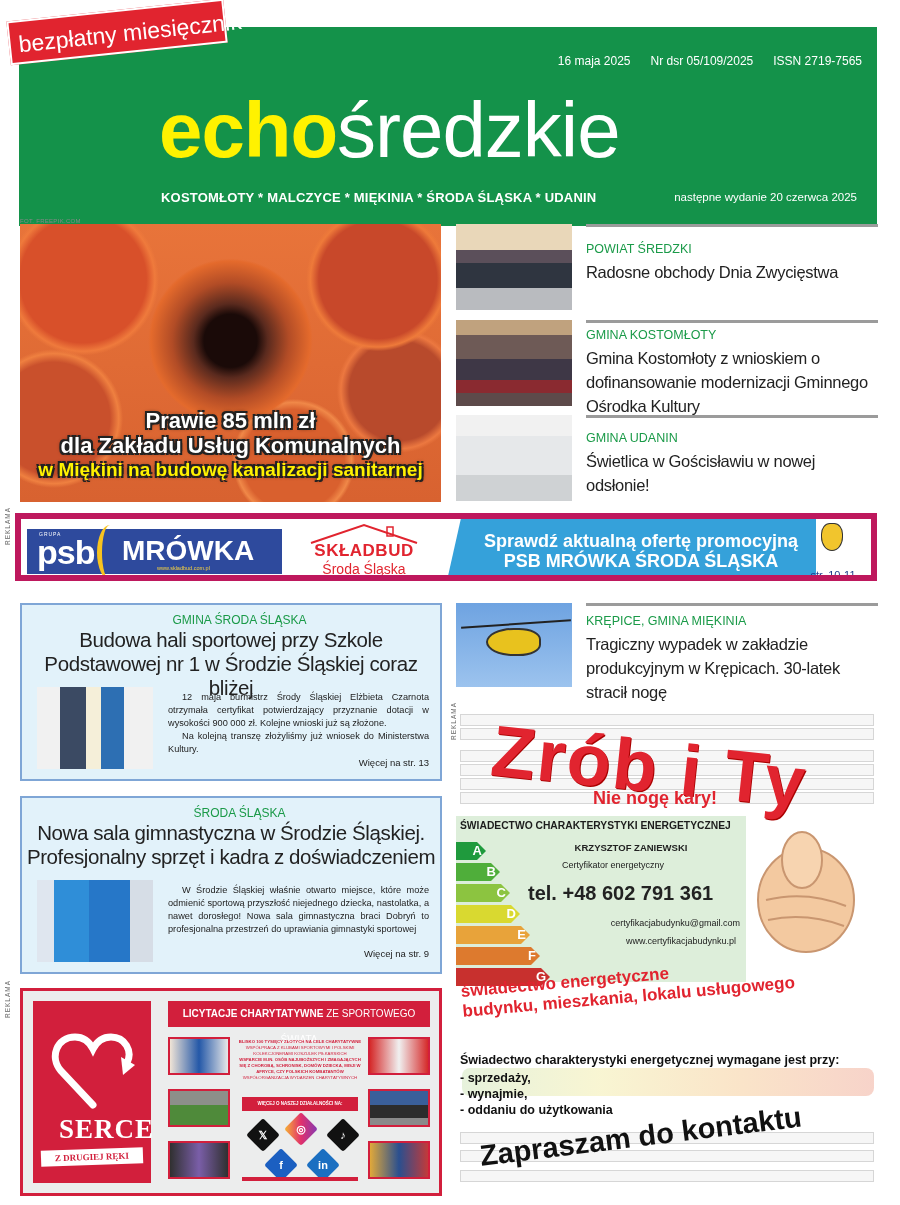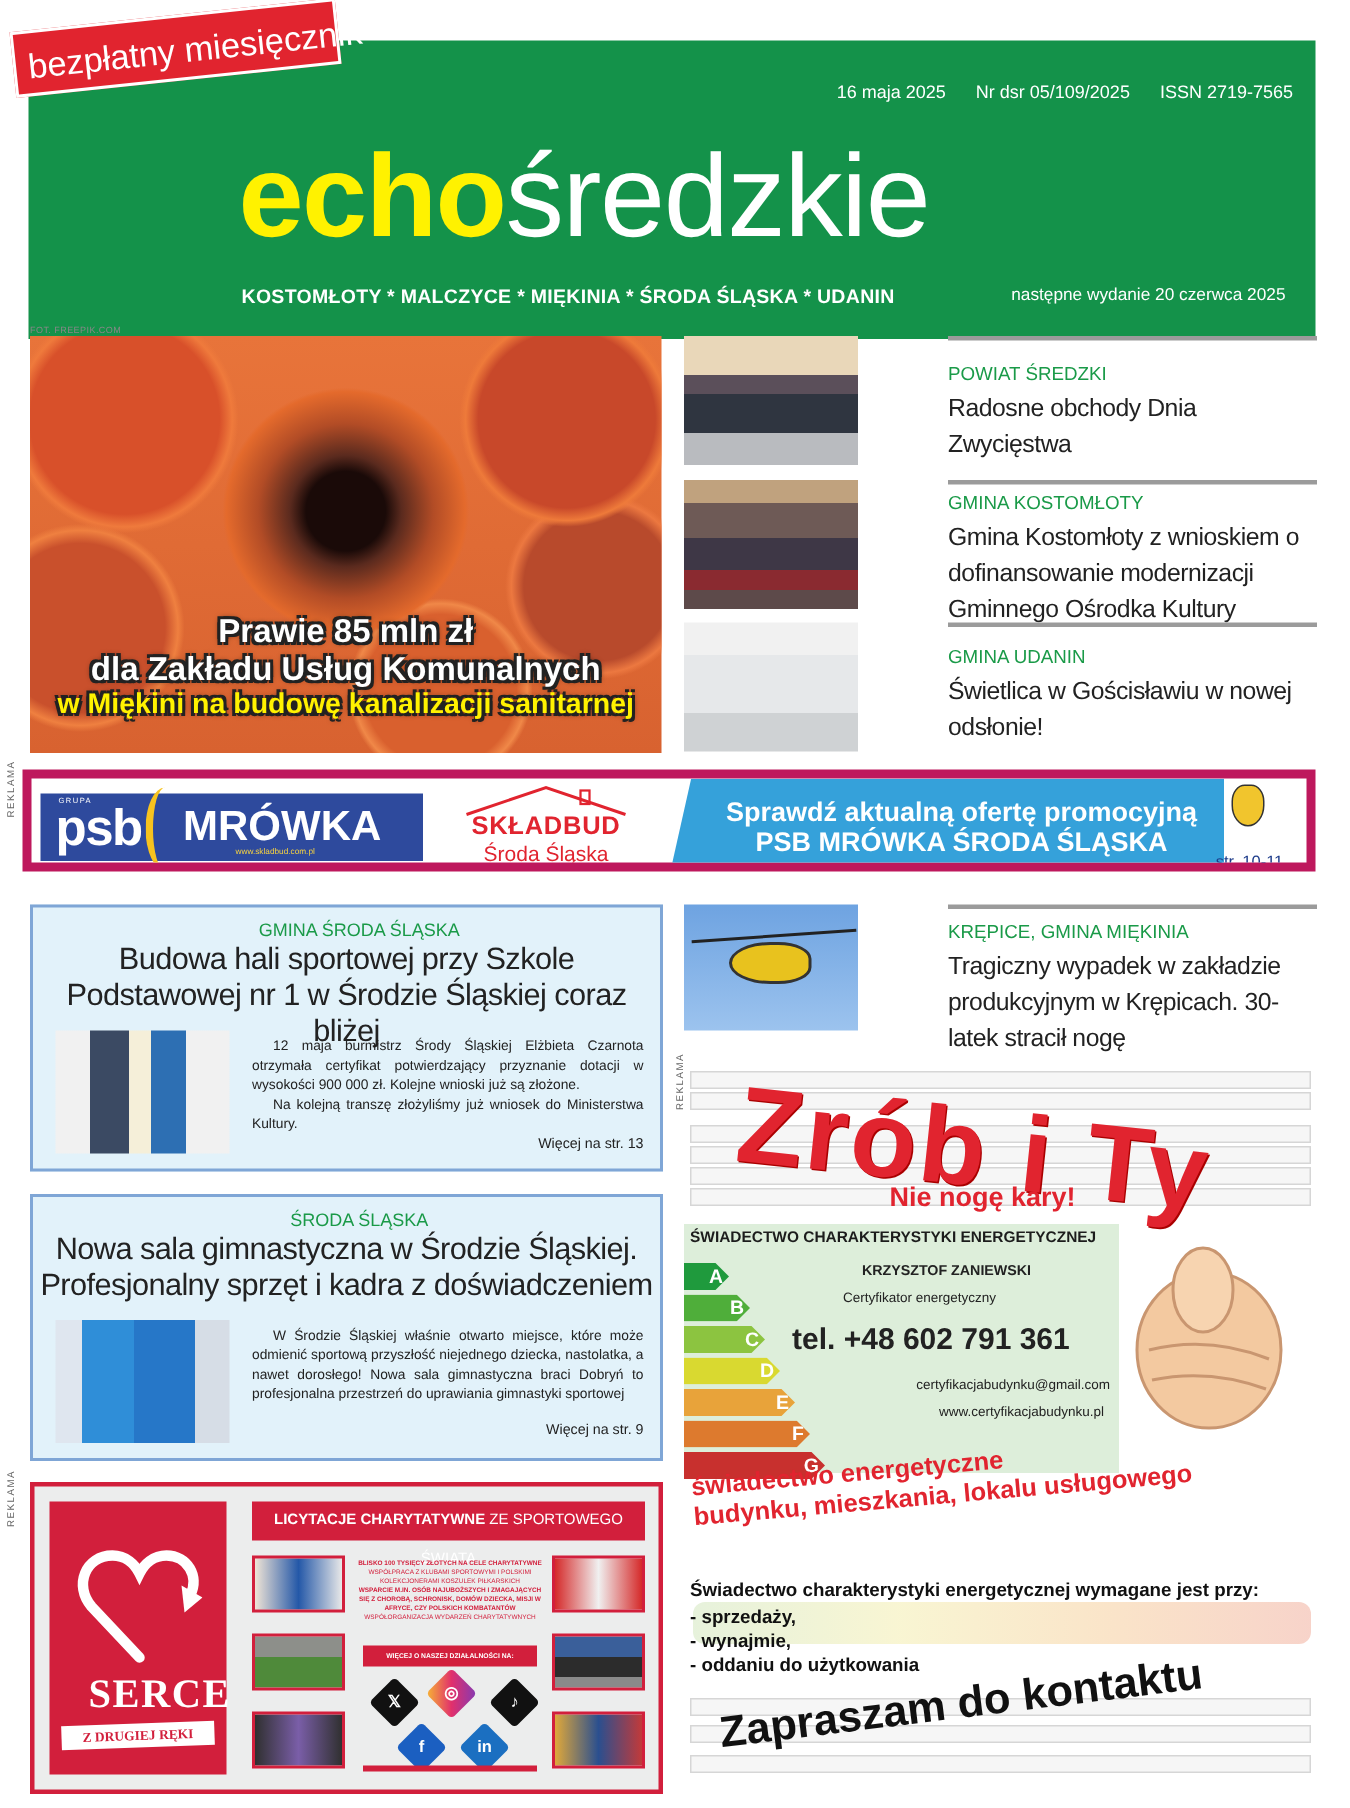--- a/index.html
+++ b/index.html
@@ -28,21 +28,21 @@
                       radial-gradient(circle at 65% 85%, #d9602e 0 14%, #f08848 16%, transparent 17%),
                       linear-gradient(180deg, #e8743a, #d86230); }
   .lead-headline { position: absolute; left: 0; right: 0; bottom: 22px; text-align: center; font-weight: bold; line-height: 1.12;
                    text-shadow: -2px -2px 0 #222, 2px -2px 0 #222, -2px 2px 0 #222, 2px 2px 0 #222, 0 0 4px #000; font-family: "Liberation Sans Narrow", "Liberation Sans", sans-serif; }
   .lead-headline .l1, .lead-headline .l2 { color: #fff; font-size: 22px; display: block; }
   .lead-headline .l3 { color: #fff200; font-size: 19px; display: block; }
 
   
   .side-story { position: absolute; left: 456px; width: 422px; }
   .side-thumb { position: absolute; left: 0; top: 0; width: 116px; }
-  .side-body { position: absolute; left: 130px; right: 0; top: 0; border-top: 3px solid #9b9b9b; padding-top: 14px; margin-left: 46px; }
+  .side-body { position: absolute; left: 130px; right: 0; top: 0; border-top: 3px solid #9b9b9b; padding-top: 14px; }
   .side-kicker { color: #1a9a48; font-size: 12.5px; text-transform: uppercase; line-height: 16px; font-family: "Liberation Sans Narrow", "Liberation Sans", sans-serif; }
   .side-title { color: #222; font-size: 16.5px; line-height: 24px; margin-top: 3px; font-family: "Liberation Sans Narrow", "Liberation Sans", sans-serif; letter-spacing: -0.3px; }
   .thumb-crowd { background: linear-gradient(180deg, #e9d7b9 0 30%, #5b4f5a 30% 45%, #2f3540 45% 75%, #b9bbbf 75%); }
   .thumb-hall { background: linear-gradient(180deg, #c0a27e 0 18%, #6e5a56 18% 45%, #3e3746 45% 70%, #8a2a30 70% 85%, #5d4a4a 85%); }
   .thumb-room { background: linear-gradient(180deg, #f1f1f1 0 25%, #e6e8ea 25% 70%, #cfd2d4 70%); }
   .thumb-heli { background: linear-gradient(180deg, #6ea3e1, #9cc3ee); position: relative; }
   .heli-body { position: absolute; left: 30px; top: 25px; width: 55px; height: 28px; background: #e8c21e; border-radius: 50% 40% 40% 50%; border: 2px solid #333; }
   .heli-rotor { position: absolute; left: 5px; top: 20px; width: 110px; height: 2px; background: #222; transform: rotate(-4deg); }
 
   

